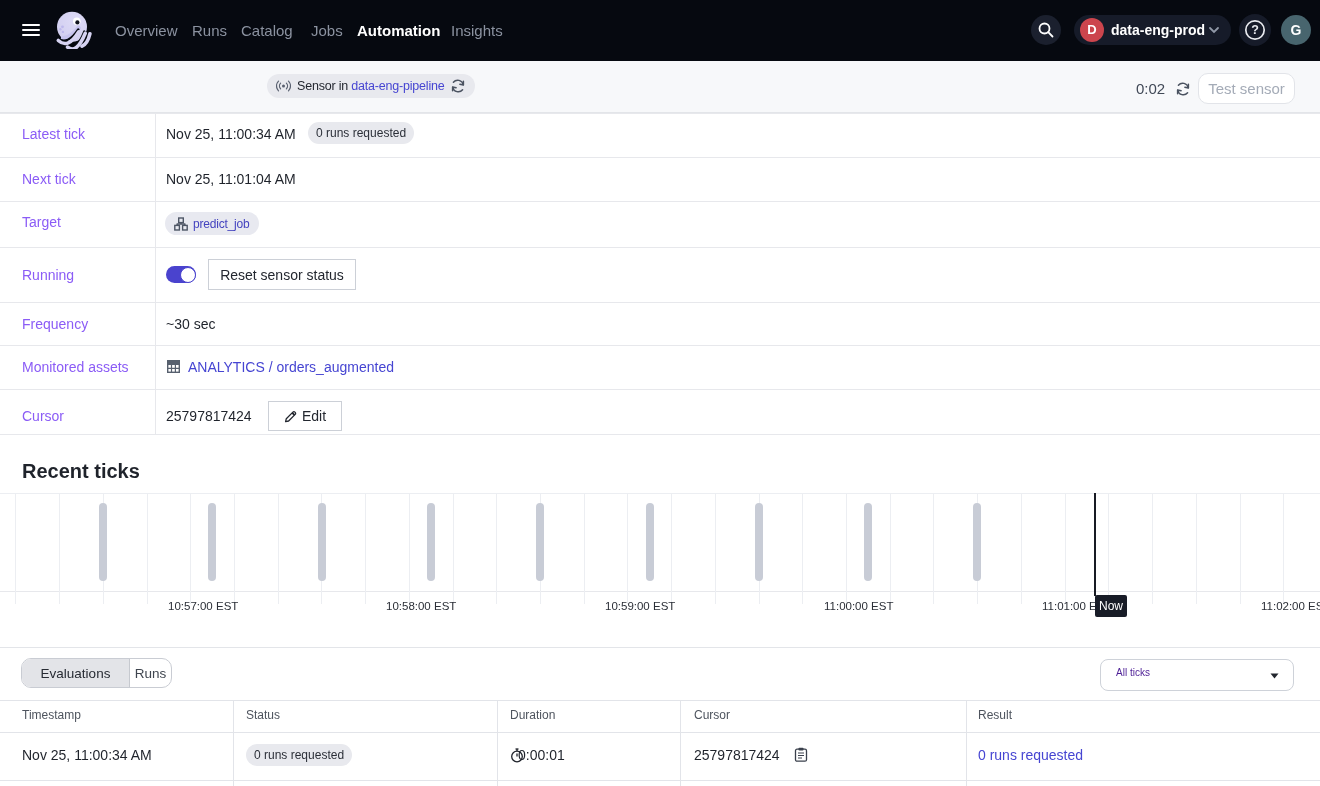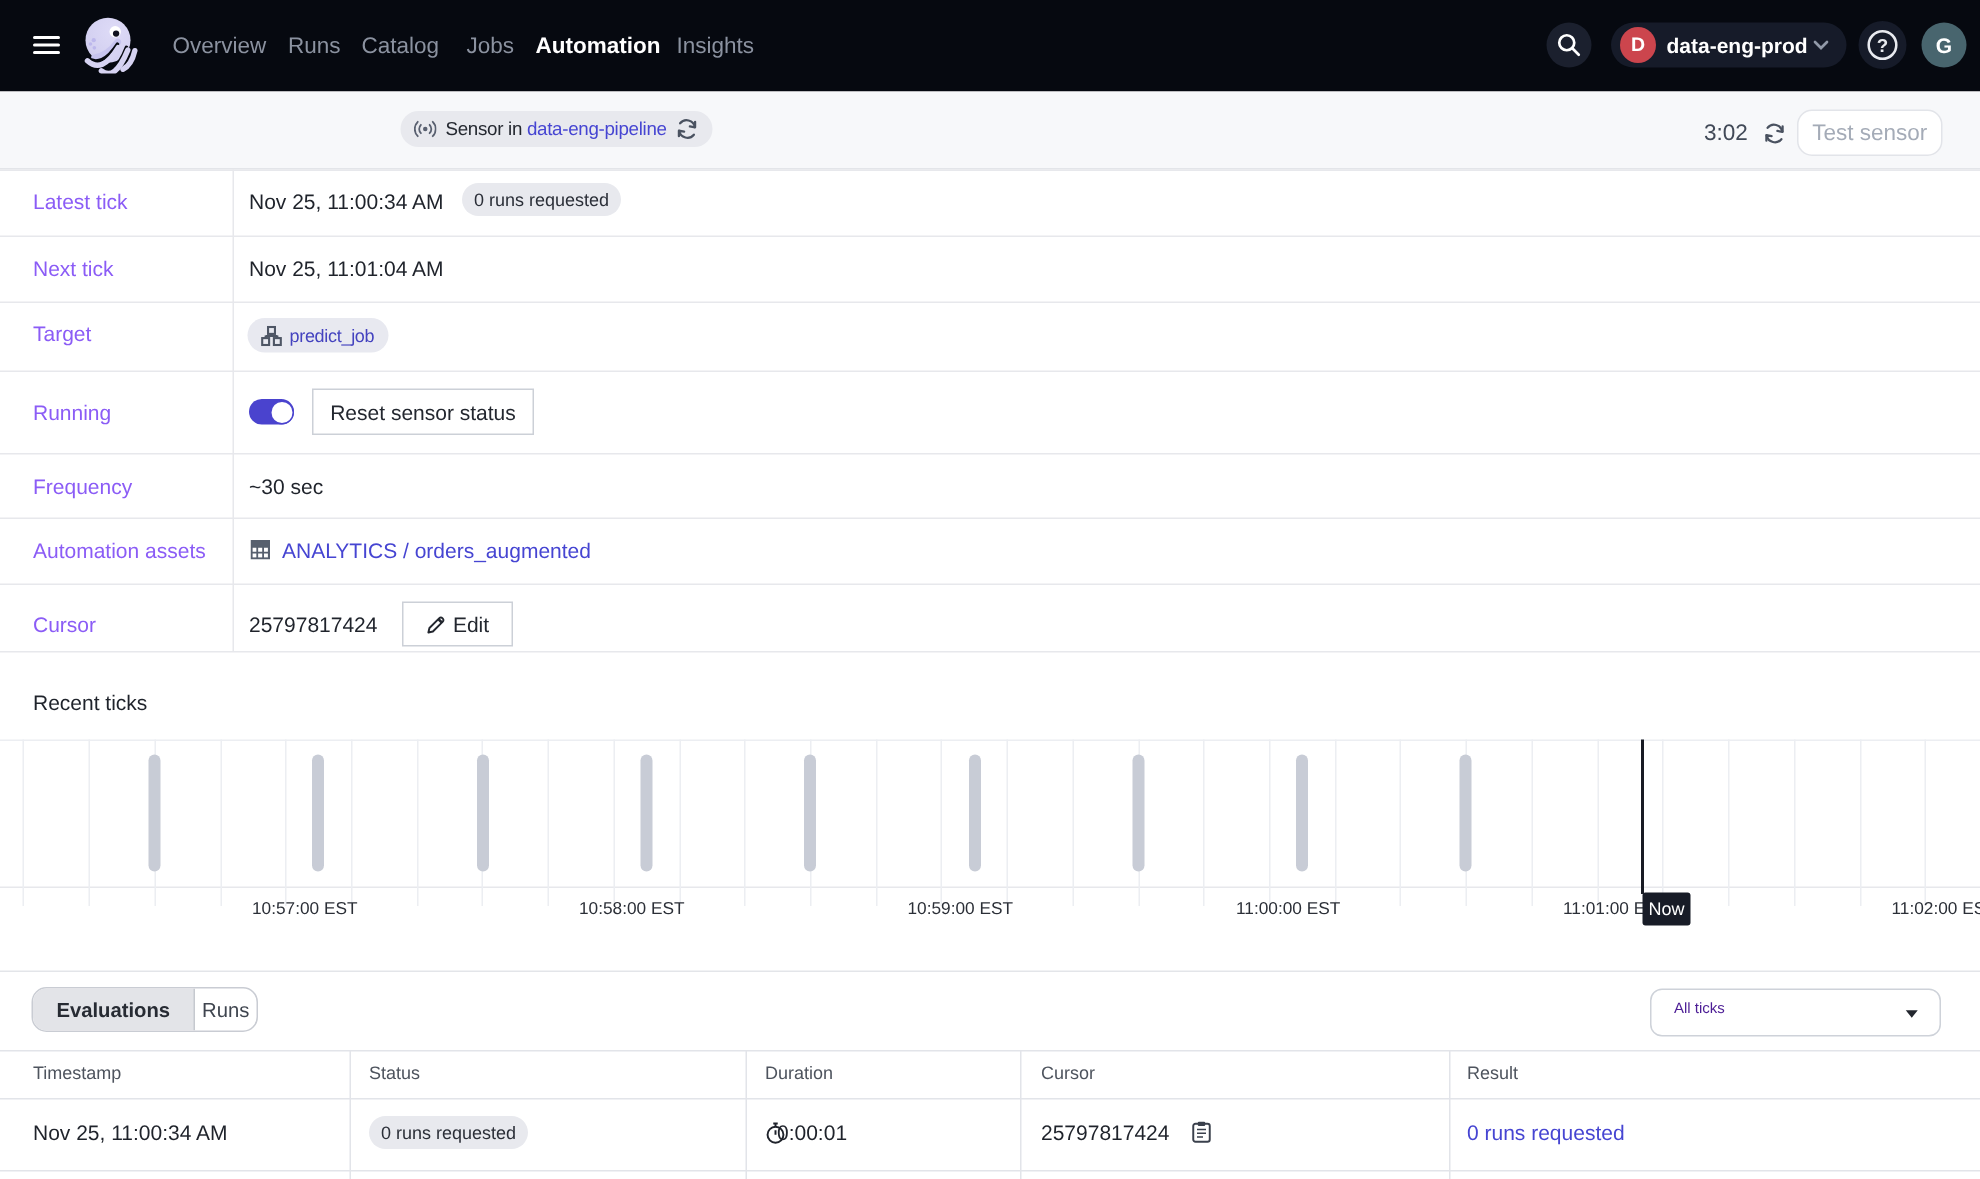--- a/index.html
+++ b/index.html
@@ -111,21 +111,21 @@
   </svg>
   <span>Sensor in&nbsp;</span>
       <span class="lnk">data-eng-pipeline</span>
   <svg width="16" height="16" viewBox="0 0 16 16" style="margin-left:6px">
     <path d="M13.2 6.7 A 5.6 5.6 0 0 0 3.4 4.2" stroke="#4a5260" stroke-width="1.5" fill="none" stroke-linecap="round"></path>
     <path d="M13.4 3.2 L13.4 6.9 L9.9 6.3" stroke="#4a5260" stroke-width="1.5" fill="none" stroke-linecap="round" stroke-linejoin="round"></path>
     <path d="M2.8 9.3 A 5.6 5.6 0 0 0 12.6 11.8" stroke="#4a5260" stroke-width="1.5" fill="none" stroke-linecap="round"></path>
     <path d="M2.6 12.8 L2.6 9.1 L6.1 9.7" stroke="#4a5260" stroke-width="1.5" fill="none" stroke-linecap="round" stroke-linejoin="round"></path>
   </svg>
 </div>
-<div class="abs" style="left:1136px; top:80px; font-size:15px; color:#414957;">3:02</div>
+<div class="abs" style="left:1136px; top:80px; font-size:15px; color:#414957;">0:02</div>
 <svg class="abs" style="left:1175px; top:81px" width="16" height="16" viewBox="0 0 16 16">
   <path d="M13.2 6.7 A 5.6 5.6 0 0 0 3.4 4.2" stroke="#4a5260" stroke-width="1.5" fill="none" stroke-linecap="round"></path>
   <path d="M13.4 3.2 L13.4 6.9 L9.9 6.3" stroke="#4a5260" stroke-width="1.5" fill="none" stroke-linecap="round" stroke-linejoin="round"></path>
   <path d="M2.8 9.3 A 5.6 5.6 0 0 0 12.6 11.8" stroke="#4a5260" stroke-width="1.5" fill="none" stroke-linecap="round"></path>
   <path d="M2.6 12.8 L2.6 9.1 L6.1 9.7" stroke="#4a5260" stroke-width="1.5" fill="none" stroke-linecap="round" stroke-linejoin="round"></path>
 </svg>
 <div class="btn" style="left:1198px; top:73px; width:97px; height:31px; color:#a4abb7; border-color:#e2e4e9; border-radius:10px; font-size:15px;">Test sensor</div>
 
 <div class="abs" style="left:155px; top:113px; width:1px; height:321px; background:#e7e8ec;"></div>
 <div class="hline" style="top:113px"></div>
@@ -156,39 +156,39 @@
 </div>
 
 <div class="rowlabel" style="top:267px">Running</div>
 <div class="abs" style="left:166px; top:266px; width:30px; height:17px; border-radius:8.5px; background:#4a43ce;"></div>
 <div class="abs" style="left:180px; top:266.5px; width:16px; height:16px; border-radius:8px; background:#fff; border:1.5px solid #4a43ce;"></div>
 <div class="btn" style="left:208px; top:259px; width:148px; height:31px;">Reset sensor status</div>
 
 <div class="rowlabel" style="top:316px">Frequency</div>
 <div class="rowval" style="top:316px">~30 sec</div>
 
-<div class="rowlabel" style="top:359px">Automation assets</div>
+<div class="rowlabel" style="top:359px">Monitored assets</div>
 <svg class="abs" style="left:167px; top:360px" width="13" height="13" viewBox="0 0 13 13">
   <rect x="0.7" y="0.7" width="11.6" height="11.6" stroke="#57606e" stroke-width="1.4" fill="none"></rect>
   <path d="M0.7 4.5 H12.3 M0.7 8.4 H12.3 M4.5 4.5 V12.3 M8.4 4.5 V12.3" stroke="#57606e" stroke-width="1.2" fill="none"></path>
   <rect x="0.7" y="0.7" width="11.6" height="3.8" fill="#57606e"></rect>
 </svg>
 <div class="abs" style="left:188px; top:359px; font-size:14px;"><a class="ilink">ANALYTICS / orders_augmented</a></div>
 
 <div class="rowlabel" style="top:408px">Cursor</div>
 <div class="rowval" style="top:408px">25797817424</div>
 <div class="btn" style="left:268px; top:401px; width:74px; height:30px;">
   <svg width="13" height="13" viewBox="0 0 13 13" style="margin-right:5px; flex:none;">
     <path d="M1.6 11.7 L2.3 8.7 L8.9 2.1 A1.4 1.4 0 0 1 10.9 2.1 L11.2 2.4 A1.4 1.4 0 0 1 11.2 4.4 L4.6 11 L1.6 11.7 Z" fill="none" stroke="#23272f" stroke-width="1.3" stroke-linejoin="round"></path>
     <path d="M8.9 2.1 L11.2 4.4 L9.9 5.7 L7.6 3.4 Z" fill="#23272f"></path>
   </svg>
   Edit
 </div>
 
-<div class="abs" style="left:22px; top:460px; font-size:14px; font-weight:normal; color:#1f232b;">Recent ticks</div>
+<div class="abs" style="left:22px; top:460px; font-size:20px; font-weight:bold; color:#1f232b;">Recent ticks</div>
 
 <div class="hline" style="top:493px; background:#eceef2;"></div>
 <div class="hline" style="top:591px; background:#e7e8ec;"></div>
 <div id="grid">
       <div class="gridline" style="left:15.3px"></div>
       <div class="gridstub" style="left:15.3px"></div>
       <div class="gridline" style="left:59.0px"></div>
       <div class="gridstub" style="left:59.0px"></div>
       <div class="gridline" style="left:102.7px"></div>
       <div class="gridstub" style="left:102.7px"></div>
@@ -263,21 +263,21 @@
 <div class="tlabel" style="left:386px;">10:58:00 EST</div>
 <div class="tlabel" style="left:605px;">10:59:00 EST</div>
 <div class="tlabel" style="left:824px;">11:00:00 EST</div>
 <div class="tlabel" style="left:1042px;">11:01:00 EST</div>
 <div class="tlabel" style="left:1261px;">11:02:00 EST</div>
 <div class="abs" style="left:1095px; top:595px; width:32px; height:22px; background:#181c27; color:#fff; font-size:12px; text-align:center; line-height:22px; border-radius:2px;">Now</div>
 
 <div class="hline" style="top:647px; background:#e3e5e9;"></div>
 
 <div class="abs" style="left:21px; top:658px; width:151px; height:30px; border:1px solid #c9ccd3; border-radius:10px; background:#fff; overflow:hidden; display:flex;">
-  <div style="width:108px; height:100%; background:#e3e4e8; border-right:1px solid #c6c9cf; display:flex; align-items:center; justify-content:center; font-size:13.5px; color:#272b33;font-weight:bold;">Evaluations</div>
+  <div style="width:108px; height:100%; background:#e3e4e8; border-right:1px solid #c6c9cf; display:flex; align-items:center; justify-content:center; font-size:13.5px; color:#272b33;">Evaluations</div>
   <div style="flex:1; display:flex; align-items:center; justify-content:center; font-size:13.5px; color:#3f454f;">Runs</div>
 </div>
 
 <div class="abs" style="left:1100px; top:659px; width:194px; height:32px; border:1px solid #ced2d9; border-radius:8px; background:#fff;">
   <div style="position:absolute; left:15px; top:7px; font-size:10px; color:#4c1d95;">All ticks</div>
   <svg style="position:absolute; right:14px; top:13px" width="9" height="6" viewBox="0 0 9 6">
         <path d="M0.5 0.5 L8.5 0.5 L4.5 5.5 Z" fill="#22262e"></path>
       </svg>
 </div>
 

